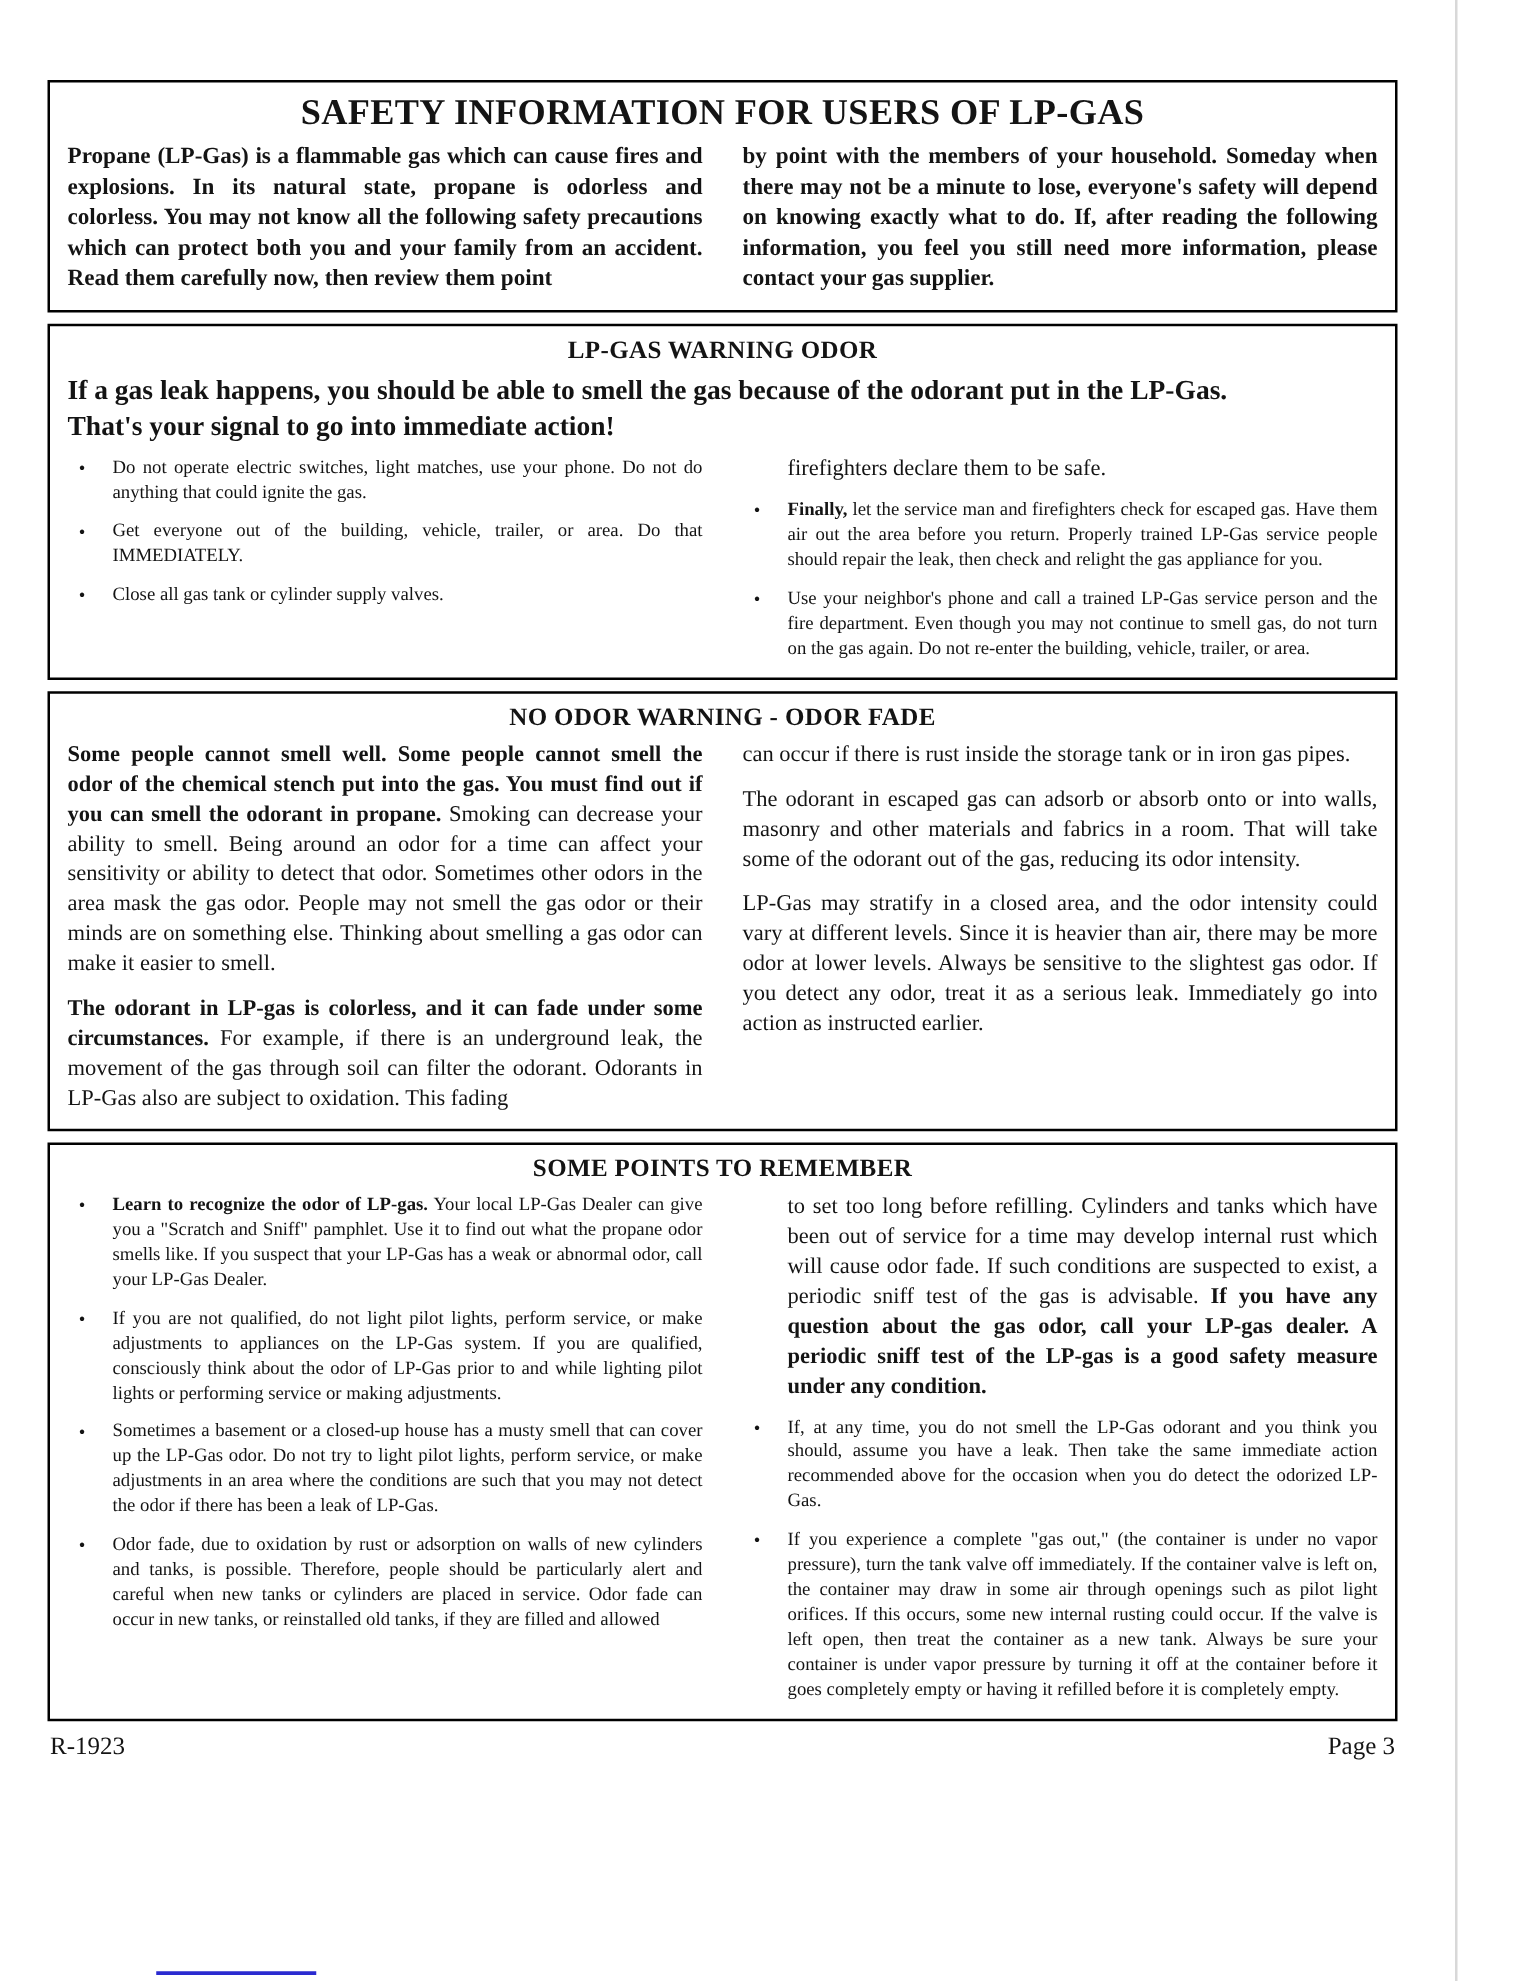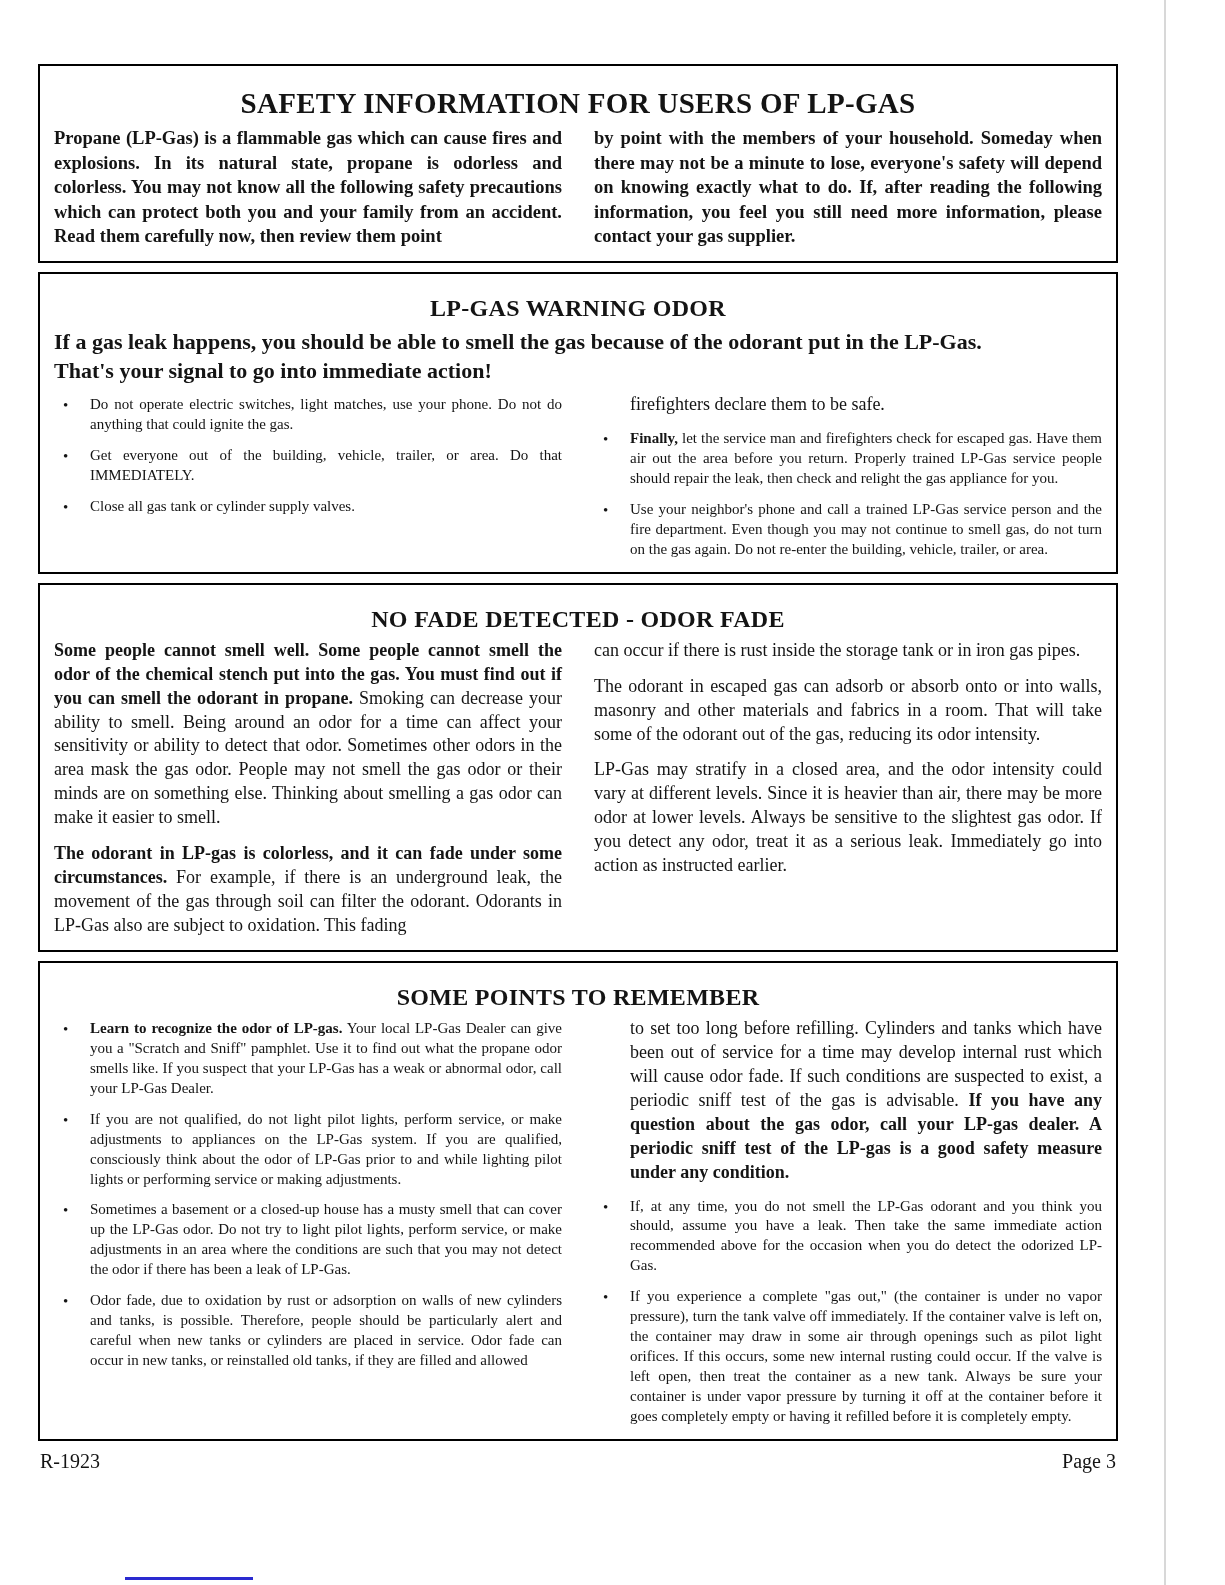--- a/index.html
+++ b/index.html
@@ -25,28 +25,28 @@
     background: #d8d8d8;
   }
   .content {
     position: absolute;
     left: 38px;
     top: 64px;
     width: 1080px;
   }
   .box {
     border: 2px solid #000;
-    padding: 19px 14px 10px 14px;
+    padding: 6px 14px 10px 14px;
     margin-bottom: 9px;
     background: #fff;
   }
   .box-title {
     text-align: center;
     font-weight: bold;
-    font-size: 24px;
+    font-size: 20px;
     margin: 2px 0 6px 0;
     letter-spacing: 0.3px;
   }
   .box-title.main {
     font-size: 29px;
   }
   .subtitle {
     text-align: left;
     font-weight: bold;
     font-size: 22px;
@@ -149,21 +149,21 @@
           <p class="para cont">firefighters declare them to be safe.</p>
           <ul class="bullets">
             <li><span class="bold-text">Finally,</span><span>  let the service man and firefighters check for escaped gas.  Have them air out the area before you return.  Properly trained LP-Gas service people should repair the leak, then check and relight the gas appliance for you.</span></li>
             <li>Use your neighbor's phone and call a trained LP-Gas service person and the fire department.  Even though you may not continue to smell gas, do not turn on the gas again.  Do not re-enter the building, vehicle, trailer, or area.</li>
           </ul>
         </div>
       </div>
     </section>
 
     <section class="box">
-      <h2 class="box-title">NO FADE DETECTED - ODOR FADE</h2>
+      <h2 class="box-title">NO ODOR WARNING - ODOR FADE</h2>
       <div class="cols">
         <div class="col">
           <p class="para"><span class="bold-text">Some people cannot smell well.  Some people cannot smell the odor of the chemical stench put into the gas.  You must find out if you can smell the odorant in propane.</span><span>  Smoking can decrease your ability to smell.  Being around an odor for a time can affect your sensitivity or ability to detect that odor.  Sometimes other odors in the area mask the gas odor.  People may not smell the gas odor or their minds are on something else.  Thinking about smelling a gas odor can make it easier to smell.</span></p>
           <p class="para"><span class="bold-text">The odorant in LP-gas is colorless, and it can fade under some circumstances.</span><span>  For example, if there is an underground leak, the movement of the gas through soil can filter the odorant.  Odorants in LP-Gas also are subject to oxidation.  This fading</span></p>
         </div>
         <div class="col">
           <p class="para">can occur if there is rust inside the storage tank or in iron gas pipes.</p>
           <p class="para">The odorant in escaped gas can adsorb or absorb onto or into walls, masonry and other materials and fabrics in a room.  That will take some of the odorant out of the gas, reducing its odor intensity.</p>
           <p class="para">LP-Gas may stratify in a closed area, and the odor intensity could vary at different levels.  Since it is heavier than air, there may be more odor at lower levels.  Always be sensitive to the slightest gas odor.  If you detect any odor, treat it as a serious leak.  Immediately go into action as instructed earlier.</p>
         </div>

